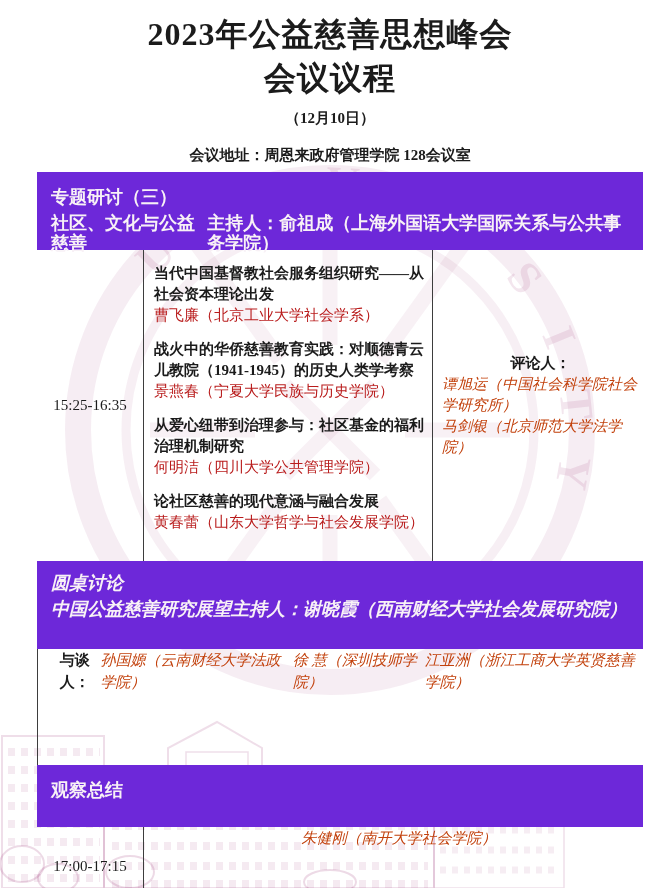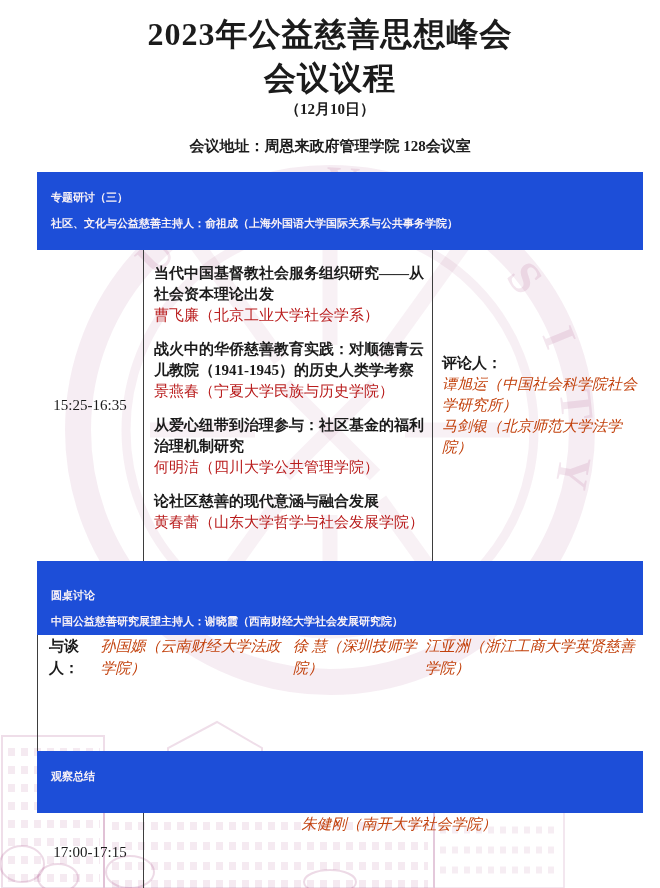--- a/index.html
+++ b/index.html
@@ -7,33 +7,33 @@
     width:660px;height:888px;background:#ffffff;
     font-family:"Liberation Serif","DejaVu Serif",serif;
     color:#1b1b1b;position:relative;overflow:hidden;
   }
   .watermark{position:absolute;inset:0;z-index:0;pointer-events:none;}
   .doc{position:relative;z-index:1;}
 
   
   .header{text-align:center;padding-top:12px;}
   .title{font-size:32px;font-weight:bold;line-height:44px;letter-spacing:1px;}
-  .date{font-size:15px;font-weight:bold;line-height:19px;}
+  .date{font-size:15px;font-weight:bold;margin-top:9px;line-height:19px;}
   .address{font-size:15px;font-weight:bold;margin-top:18px;line-height:19px;font-family:Liberation Serif, serif;}
 
   
   .agenda{position:absolute;left:37px;top:172px;width:606px;}
   .banner{
-    background:#1d4ed8;color:#f8f1f6;font-weight:bold;font-size:11px;
+    background:#6d28d9;color:#f8f1f6;font-weight:bold;font-size:18px;
     box-sizing:border-box;padding:13px 14px 0 14px;
   }
   .banner .b-line1{line-height:20px;}
   .banner .b-line2{display:flex;justify-content:flex-start;margin-top:6px;line-height:20px;}
   .banner-1{height:78px;padding-top:15px;}
-  .banner-2{height:74px;padding-top:24px;}
+  .banner-2{height:88px;padding-top:12px;font-style:italic;}
   .banner-3{height:62px;padding-top:15px;}
 
   .row{display:flex;box-sizing:border-box;}
   .row-1{height:311px;}
   .row-2{height:116px;}
   .row-3{height:81px;border-bottom:2px solid #3d3d3d;}
   .time-cell{
     flex:0 0 106px;display:flex;align-items:center;justify-content:center;
     font-size:15px;box-sizing:border-box;
   }
@@ -47,21 +47,21 @@
     padding:0 4px 0 9px;font-size:15px;line-height:21px;
   }
   .wide-cell{
     flex:1 1 auto;box-sizing:border-box;border-left:1px solid #3d3d3d;
     display:flex;flex-direction:row;justify-content:center;
     padding-left:11px;font-size:15px;line-height:22px;
   }
   .talk{margin-bottom:13px;}
   .talk-title{font-weight:bold;font-size:15px;line-height:21px;}
   .talk-speaker{font-size:15px;line-height:21px;color:#b91c1c;}
-  .bold-label{font-weight:bold;}
+  .bold-label{font-weight:bold;text-align:center;}
   .plain{color:#c2410c;font-style:italic;}
 </style>
 </head>
 <body>
 
 <svg class="watermark" width="660" height="888" viewBox="0 0 660 888" xmlns="http://www.w3.org/2000/svg">
 
   <g stroke="#9B3476" fill="none">
     <circle cx="330" cy="430" r="252" stroke-width="26" stroke-opacity="0.09"></circle>
     <circle cx="330" cy="430" r="204" stroke-width="9" stroke-opacity="0.08"></circle>

